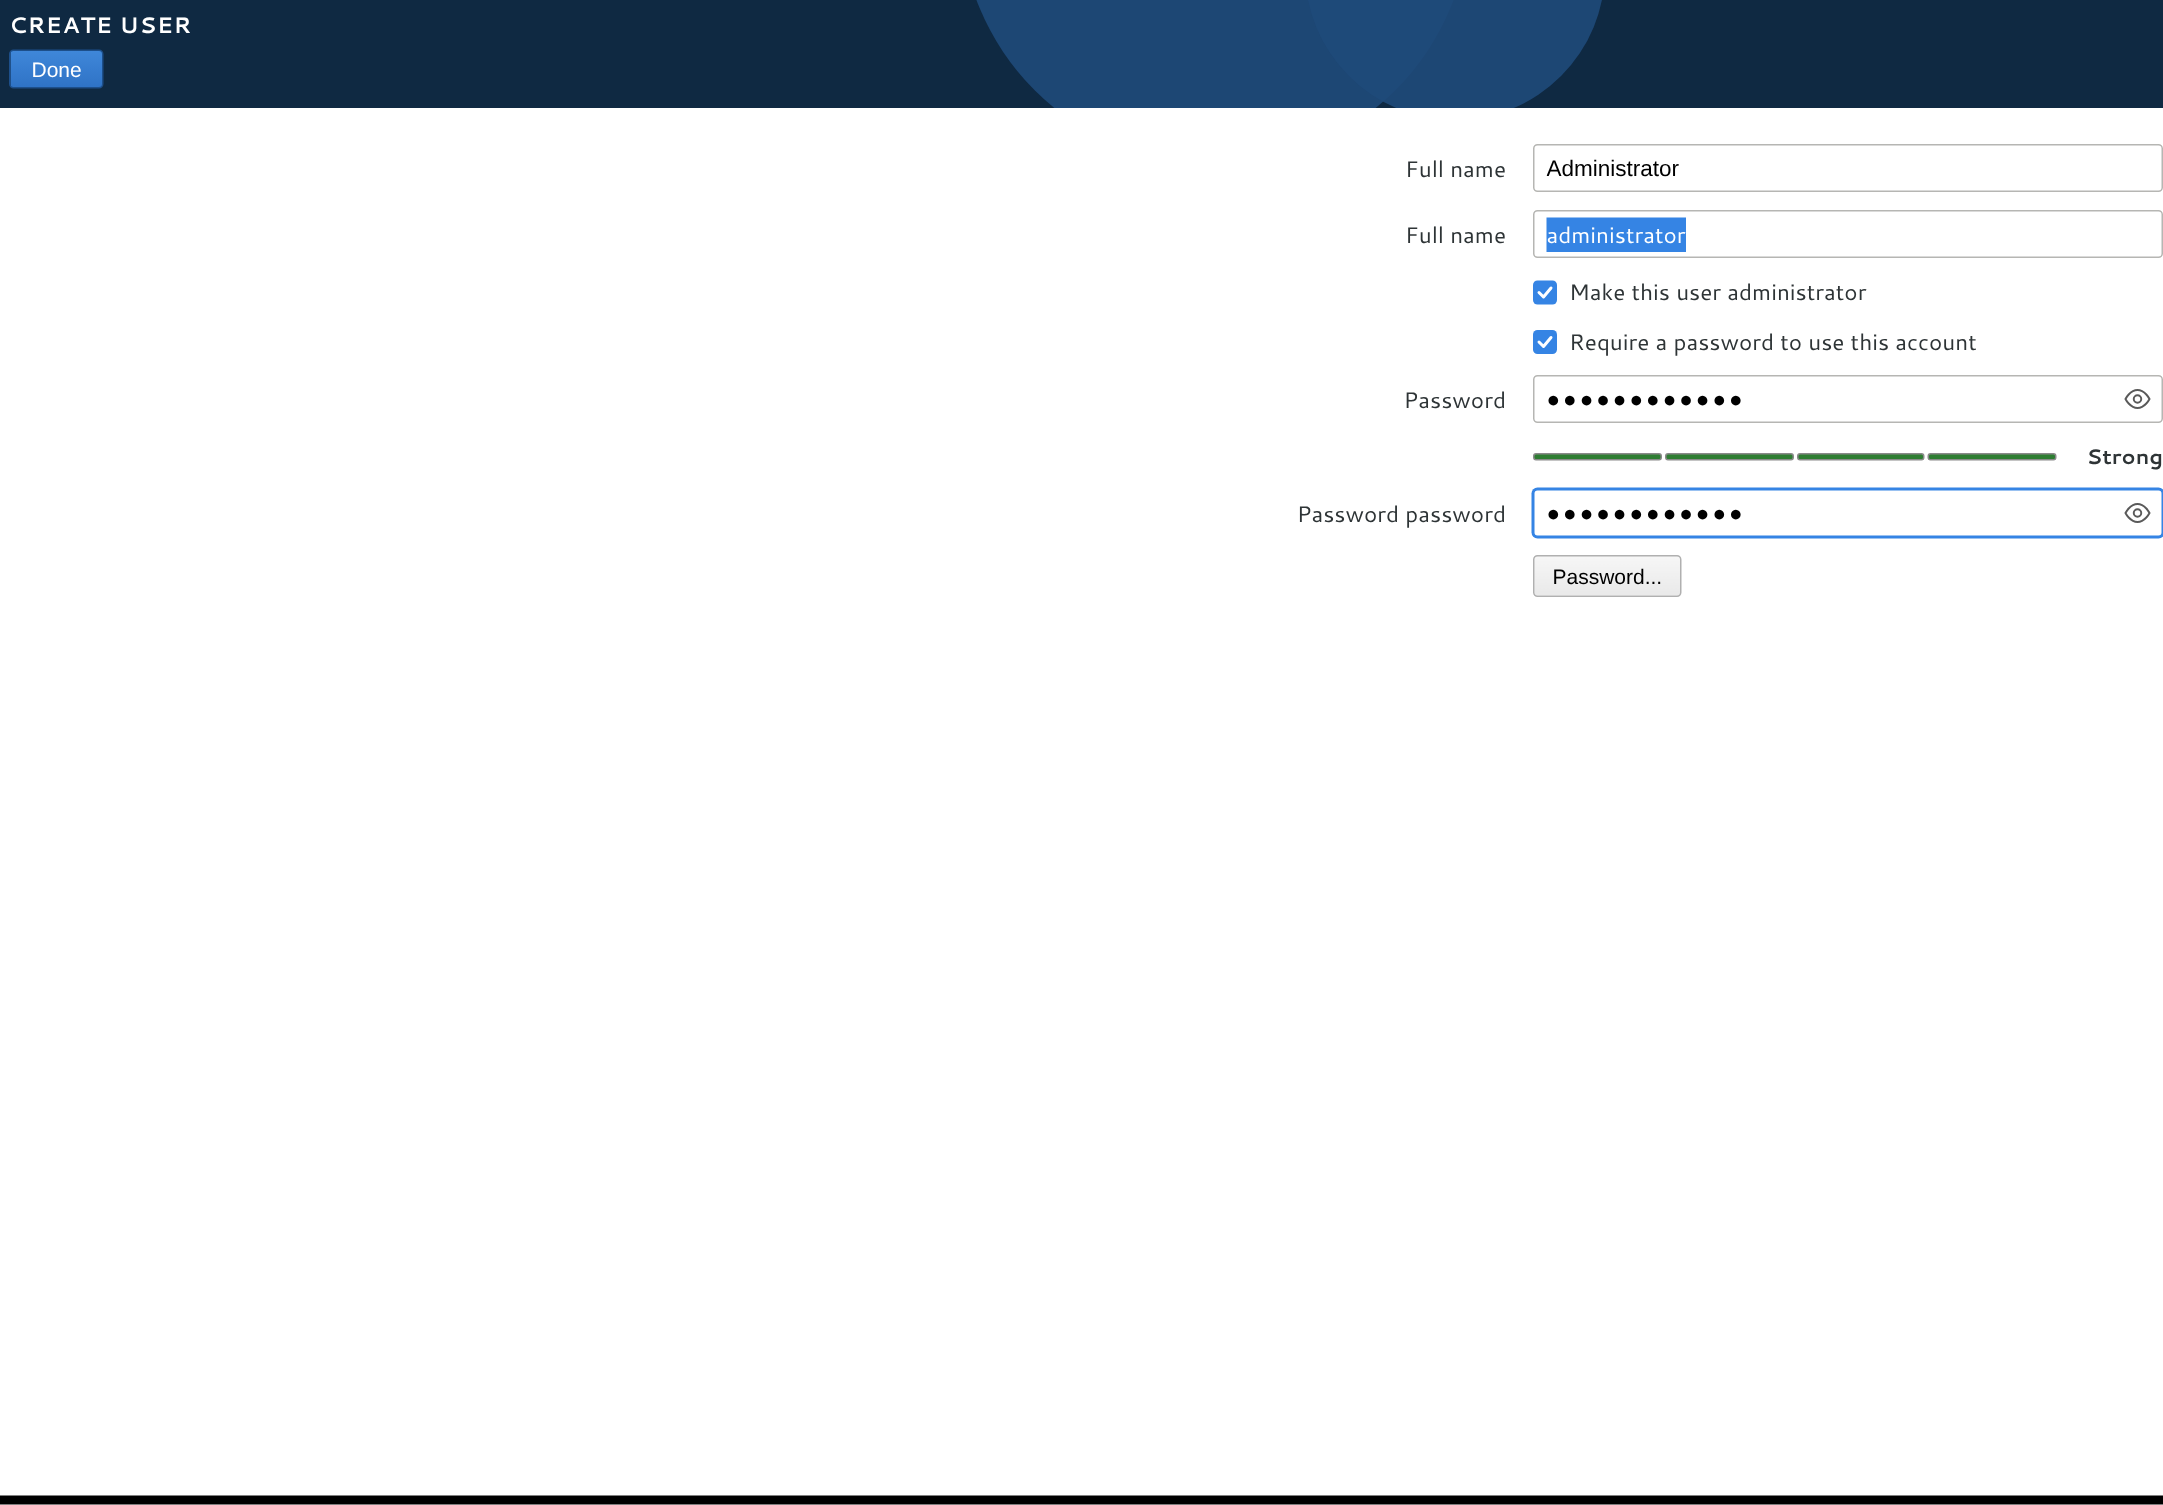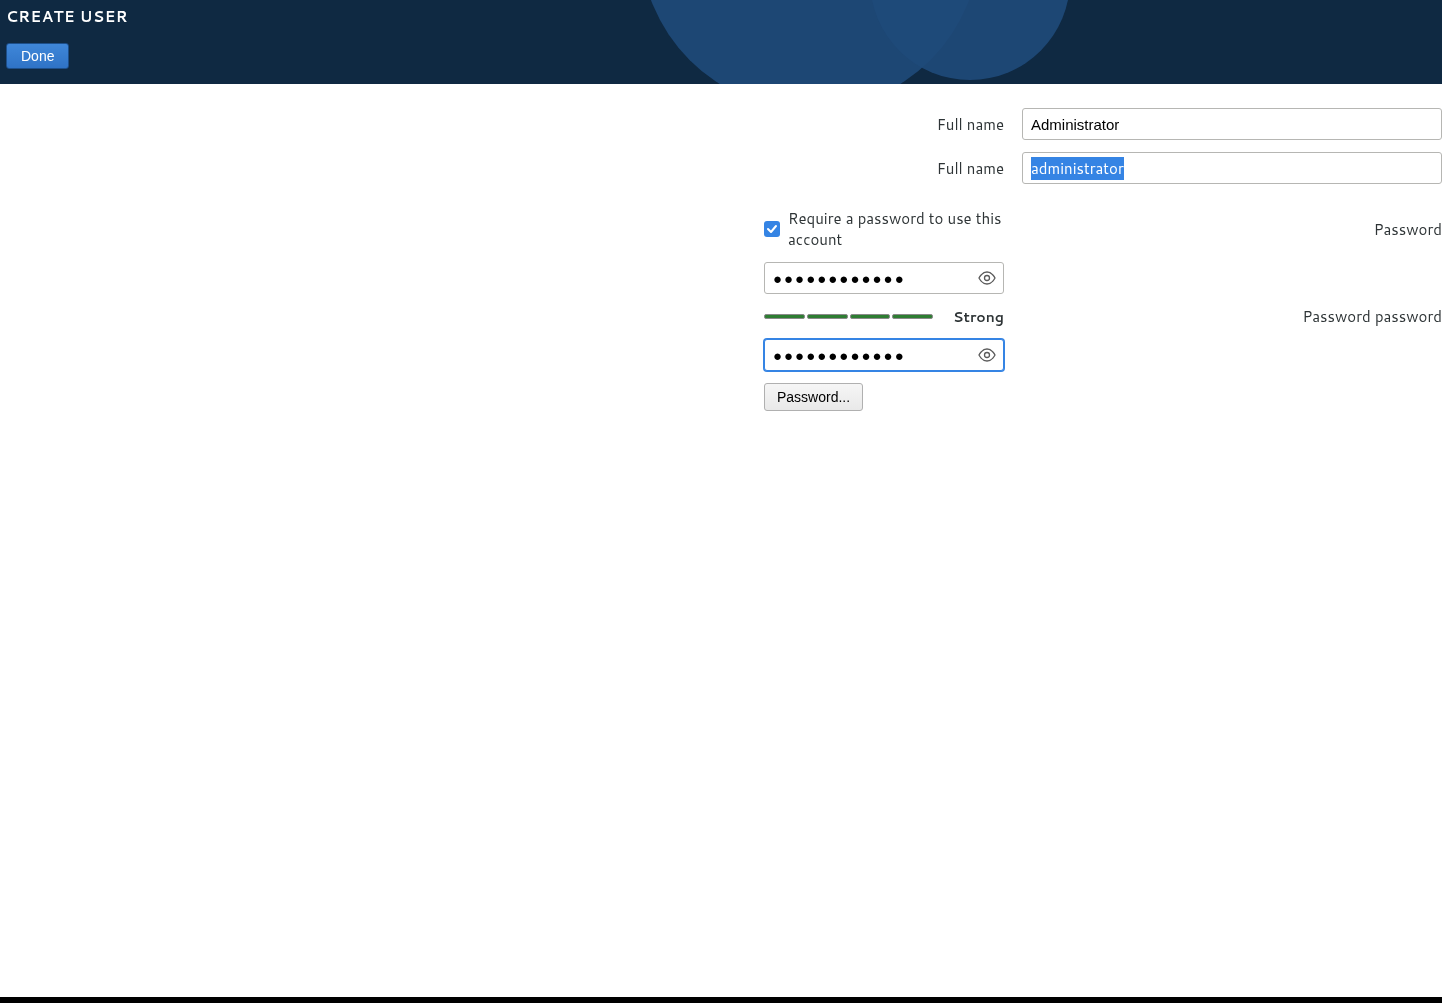--- a/index.html
+++ b/index.html
@@ -8,21 +8,21 @@
     font-size: 14px;
     color: #2e3436;
     background: #fff;
     width: 1442px;
     height: 1003px;
     overflow: hidden;
   }
   .header {
     background: #0f2942;
     color: #fff;
-    height: 84px;
+    height: 72px;
     position: relative;
     display: flex;
     justify-content: space-between;
     padding: 6px 6px 0 6px;
     overflow: hidden;
   }
   .header-bgshape1 {
     position: absolute;
     width: 340px;
     height: 340px;
@@ -46,21 +46,21 @@
     font-weight: 600;
     font-size: 15px;
     letter-spacing: 0.5px;
   }
   .header-install {
     font-weight: 400;
     font-size: 16px;
     letter-spacing: 0.3px;
   }
   .done-btn {
-    margin-top: 16px;
+    margin-top: 6px;
     background: linear-gradient(#3f87d9, #2f73c6);
     border: 1px solid #1d4f8a;
     border-radius: 3px;
     color: #fff;
     padding: 4px 14px;
     font-size: 14px;
     cursor: pointer;
   }
   .right-controls {
     margin-top: 6px;
@@ -244,20 +244,28 @@
 
     <div class="lbl">Full name</div>
     <input class="txt-input" type="text" value="Administrator" style="">
 
     <div class="lbl">Full name</div>
     <div class="input-like">
       <span class="selected-text">administrator</span>
     </div>
 
     <div></div>
+    <div class="check-row">
+      <span class="chk">
+        <svg width="12" height="12" viewBox="0 0 12 12">
+          <path d="M2 6 L5 9 L10 3" stroke="#fff" stroke-width="2" fill="none" stroke-linecap="round" stroke-linejoin="round"></path>
+        </svg>
+      </span>
+      <span>Make this user administrator</span>
+    </div>
 
     <div></div>
     <div class="check-row">
       <span class="chk">
         <svg width="12" height="12" viewBox="0 0 12 12">
           <path d="M2 6 L5 9 L10 3" stroke="#fff" stroke-width="2" fill="none" stroke-linecap="round" stroke-linejoin="round"></path>
         </svg>
       </span>
       <span>Require a password to use this account</span>
     </div>

